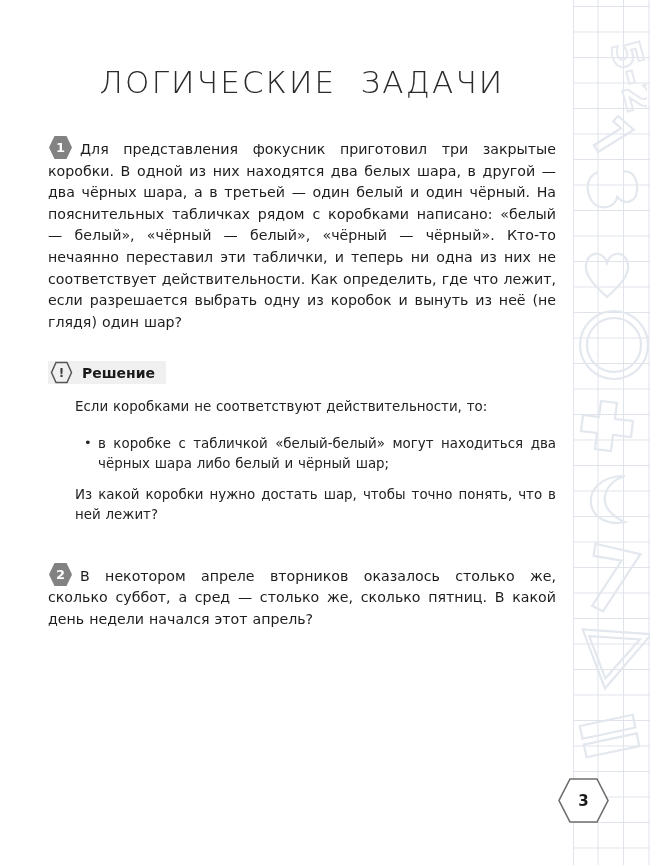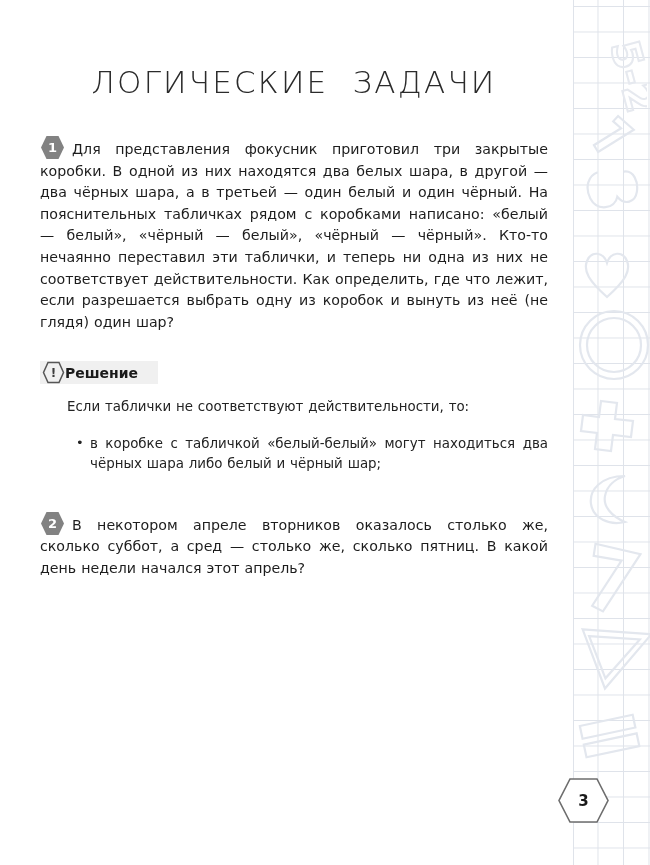--- a/index.html
+++ b/index.html
@@ -36,21 +36,21 @@
     position:absolute;
     color:#e9ecf1;
     fill:none;
     stroke:#e3e7ee;
     stroke-width:2.2;
   }
 
   
   .content{
     position:absolute;
-    left:40px;top:0;
+    left:48px;top:0;
     width:508px;height:777px;
   }
   .title{
     margin:0;
     padding-top:64px;
     font-size:31px;
     font-weight:300;
     letter-spacing:2.2px;
     text-align:center;
     color:#2b2b2b;
@@ -96,20 +96,21 @@
   .hex-excl{
     width:23px;height:23px;position:relative;flex:none;margin-left:2px;
   }
   .hex-excl svg{position:absolute;left:0;top:0;}
   .hex-excl span{
     position:absolute;left:0;top:0;width:23px;height:23px;
     display:flex;align-items:center;justify-content:center;
     font-size:12px;font-weight:bold;color:#3c3c3c;
   }
   .solution-label{
+    margin-left:9px;
     font-size:14px;
     font-weight:bold;
     color:#1a1a1a;
   }
 
   .sol-intro{
     margin:13px 0 0 0;
     padding-left:27px;
     font-size:13.4px;
     line-height:20.5px;
@@ -252,26 +253,27 @@
     <div class="solution-head">
       <div class="hex-excl">
         <svg width="23" height="23" viewBox="0 0 23 23">
           <polygon points="6,1.5 17,1.5 21.5,11.5 17,21.5 6,21.5 1.5,11.5" fill="none" stroke="#565656" stroke-width="1.5"></polygon>
         </svg>
         <span>!</span>
       </div>
       <div class="solution-label">Решение</div>
     </div>
 
-    <p class="sol-intro">Если таблички не соответствуют действительности, то:</p>
+    <p class="sol-intro">Если коробками не соответствуют действительности, то:</p>
 
     <ul class="sol-list">
       <li>в коробке с табличкой «белый-белый» могут находиться два чёрных шара либо белый и чёрный шар;</li>
     </ul>
 
+    <p class="sol-q"><span class="ind"></span><span>Из какой коробки нужно достать шар, чтобы точно понять, что в ней лежит?</span></p>
 
     <div class="task-2-wrap">
       <p class="task task-2"><span class="hex-num"><svg width="25" height="25" viewBox="0 0 25 25">
               <polygon points="6.5,1 18.5,1 24,12.5 18.5,24 6.5,24 1,12.5" fill="#828282"></polygon>
             </svg><span>2</span></span><span>В некотором апреле вторников оказалось столько же, сколько суббот, а сред — столько же, сколько пятниц. В какой день недели начался этот апрель?</span></p>
     </div>
 
   </div>
 </div>
 

